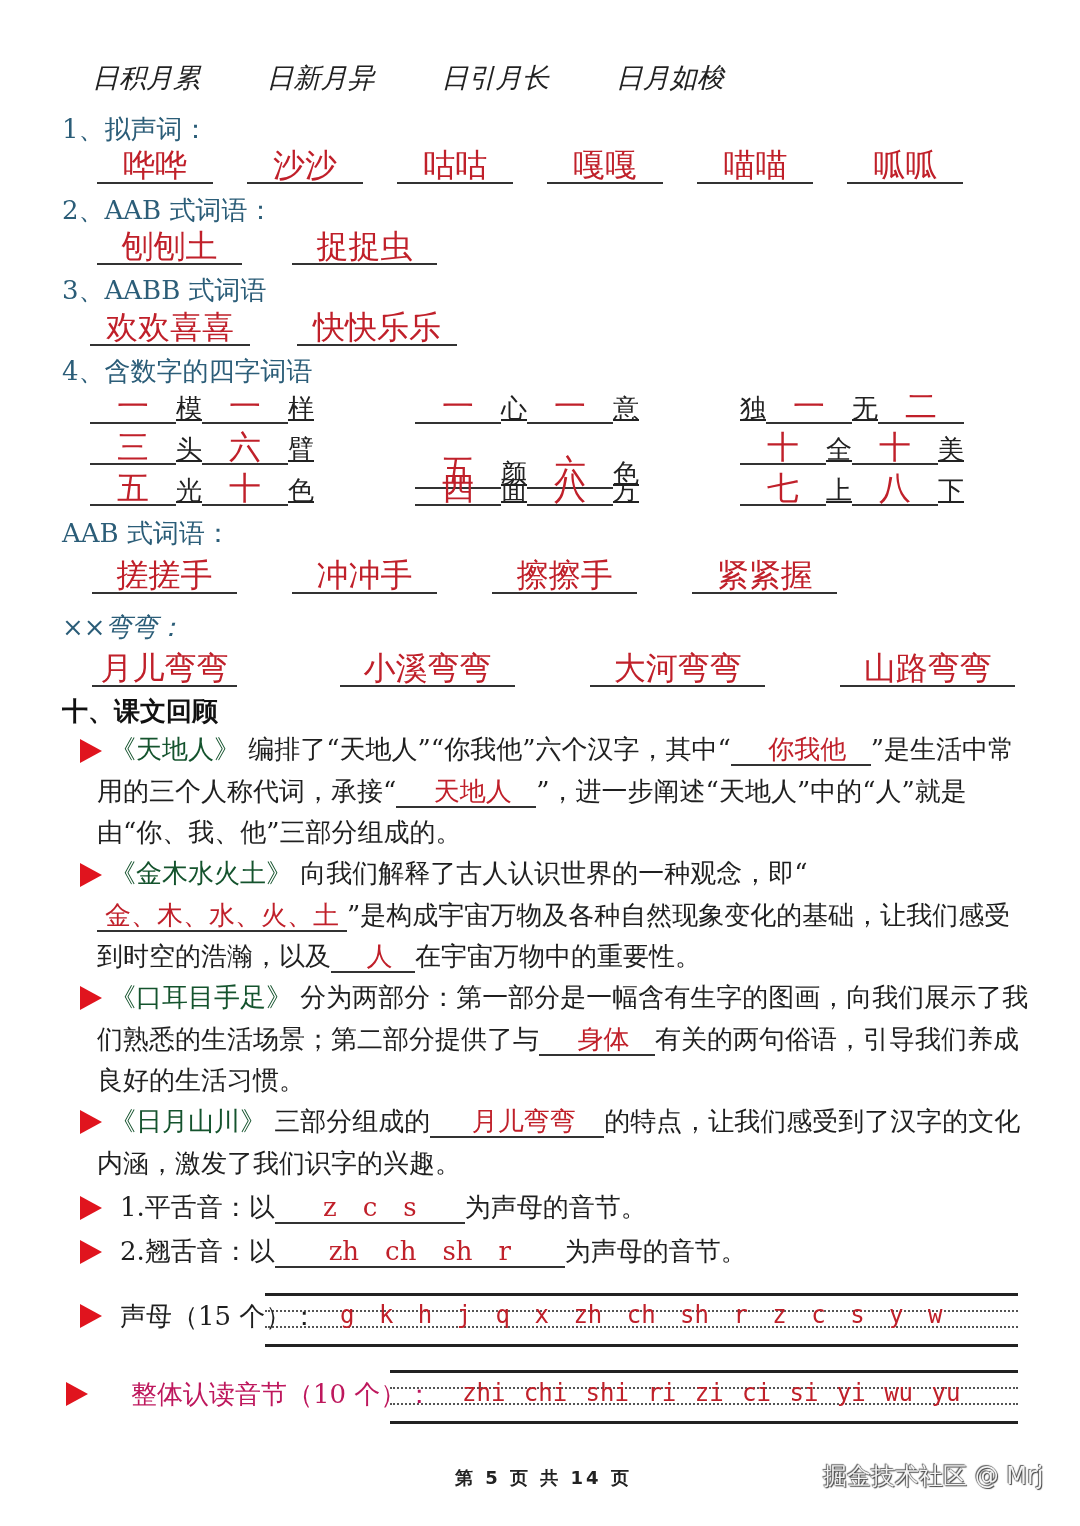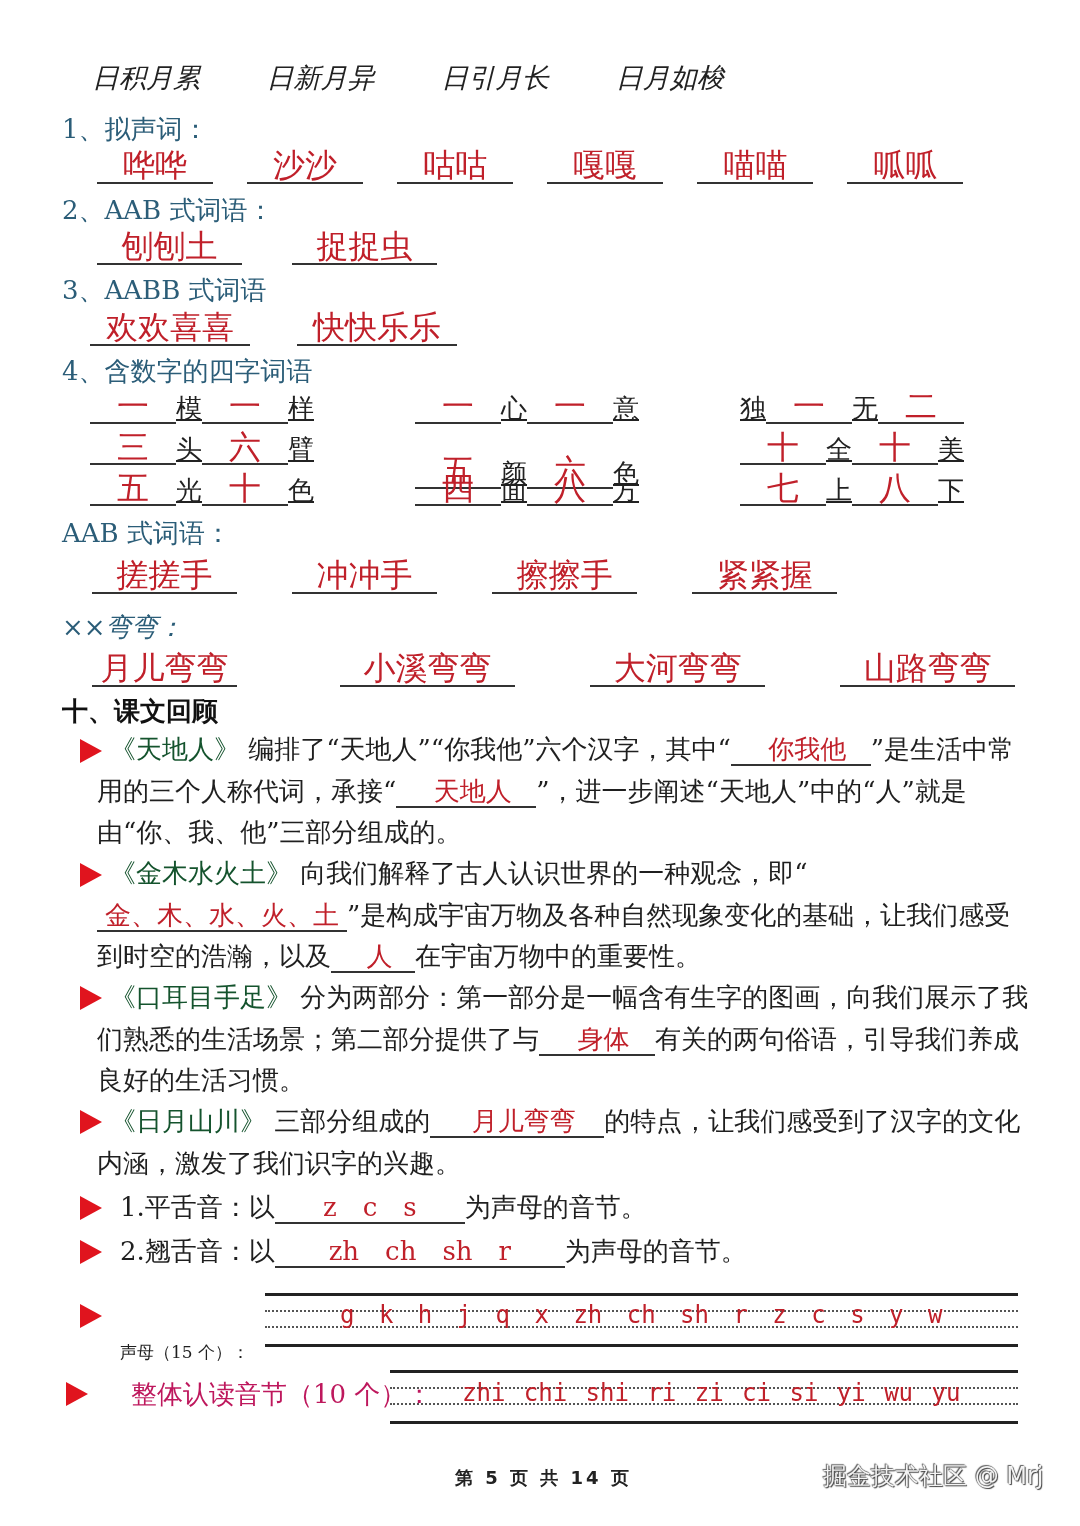--- a/index.html
+++ b/index.html
@@ -121,21 +121,21 @@
 <span class="arrow" style="top:1240px;"></span>
 <div class="para" style="top:1231px;left:120px;">
   <span>2.翘舌音：以</span><span class="blank" style="width:290px">zh　ch　sh　r</span><span>为声母的音节。</span>
 </div>
 
 <div class="pinyin-box" style="top:1293px;">
   <div class="dots1"></div>
   <div class="dots2"></div>
 </div>
 <span class="arrow" style="top:1304px;"></span>
-<div class="abs" style="left:120px;top:1341px;font-size:17px;color:#1f1f1f;">声母（15 个）：</div>
+<div class="abs" style="left:120px;top:1299px;font-size:26px;color:#1f1f1f;">声母（15 个）：</div>
 <div class="pinyin-text abs" style="left:340px;top:1301px;word-spacing:10px;">g k h j q x zh ch sh r z c s y w</div>
 
 <div class="pinyin-box" style="left:390px;top:1370px;">
   <div class="dots1"></div>
   <div class="dots2"></div>
 </div>
 <span class="arrow" style="left:66px;top:1382px;"></span>
 <div class="abs" style="left:131px;top:1377px;font-size:26px;color:#be185d;">整体认读音节（10 个）：</div>
 <div class="pinyin-text abs" style="left:462px;top:1379px;word-spacing:4px;">zhi chi shi ri zi ci si yi wu yu</div>
 

